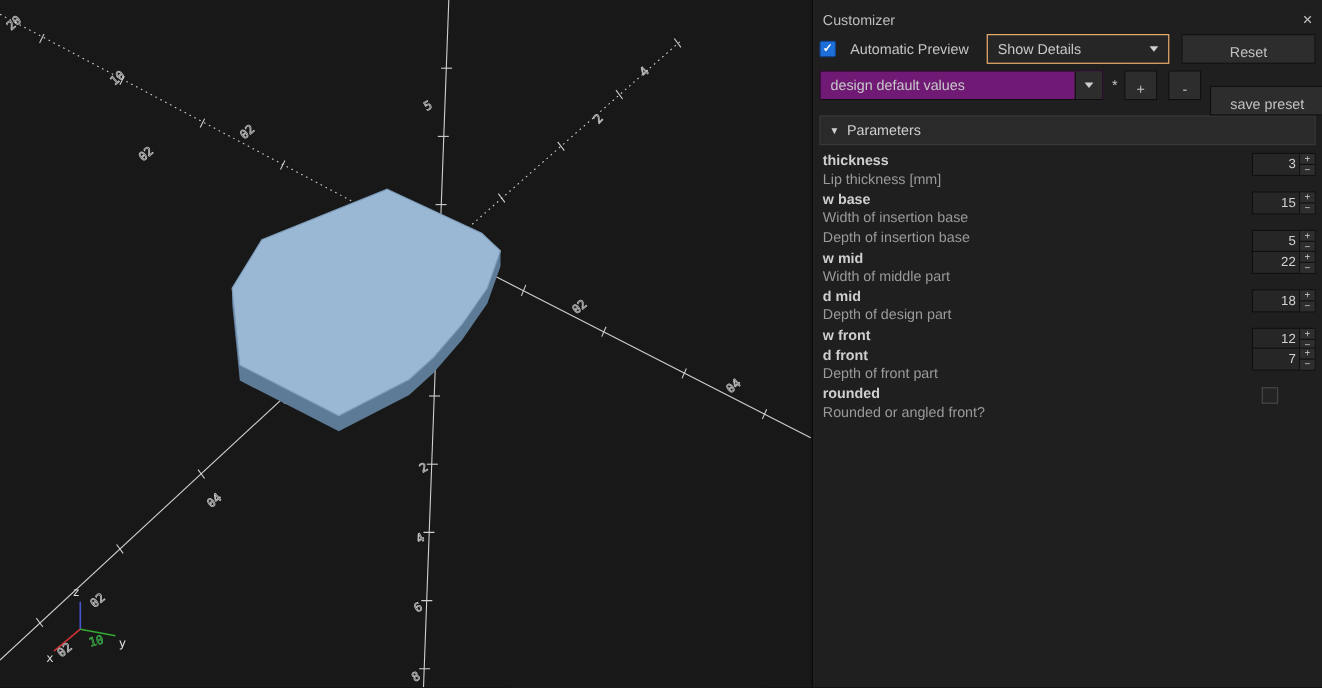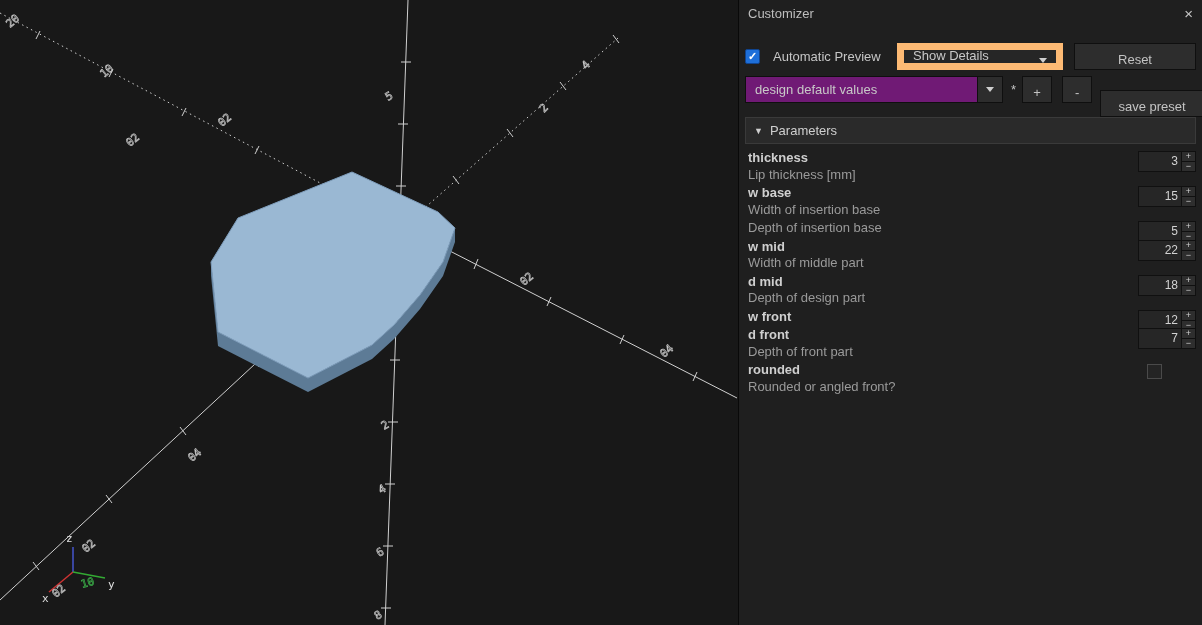--- a/index.html
+++ b/index.html
@@ -4,32 +4,32 @@
 <style>
   html,body{margin:0;padding:0;background:#101010;}
   .app{position:relative;width:1202px;height:625px;background:#181818;overflow:hidden;
        font-family:"Liberation Sans",sans-serif;-webkit-font-smoothing:antialiased;}
   .viewport{position:absolute;left:0;top:0;width:738px;height:625px;background:#181818;}
   .viewport svg{display:block;}
 
   
   .customizer{position:absolute;top:0;right:0;width:464px;height:625px;background:#1f1f1f;
               border-left:1px solid #090909;box-sizing:border-box;color:#c8c8c8;font-size:13px;}
-  .cust-header{height:26px;display:flex;align-items:flex-start;padding:6px 9px;}
+  .cust-header{height:26px;display:flex;align-items:flex-end;padding:0 9px;}
   .cust-title{color:#bdbdbd;}
   .close{margin-left:auto;color:#c6c6c6;font-size:15px;line-height:1;cursor:default;}
 
   .row{display:flex;align-items:center;margin:4px 6px 0;height:29px;}
   .cb{width:15px;height:15px;background:var(--accent);border:1px solid #10448f;border-radius:2px;
       display:flex;align-items:center;justify-content:center;box-sizing:border-box;flex:none;}
   .cb .check{color:#fff;font-size:11px;font-weight:bold;line-height:1;}
   .row1 .label{margin-left:13px;color:#c5c5c5;}
   .spacer{flex:1;}
-  .select{width:166px;height:27px;background:#262626;border:7px solid #fdba74;display:flex;
-          align-items:flex-end;padding:0 9px;box-sizing:border-box;margin-right:11px;flex:none;}
+  .select{width:166px;height:27px;background:#262626;border:1px solid #fdba74;display:flex;
+          align-items:center;padding:0 9px;box-sizing:border-box;margin-right:11px;flex:none;}
   .arrow{width:0;height:0;border-left:4px solid transparent;border-right:4px solid transparent;
          border-top:5px solid #cfcfcf;}
   .select .arrow{margin-left:auto;}
   .btn{background:#2d2d2d;border:1px solid #0f0f0f;color:#c3c3c3;font-size:13px;height:27px;
        font-family:inherit;box-sizing:border-box;flex:none;padding:8px;}
   .reset-btn{width:122px;}
 
   .combo{width:258px;height:27px;background:#701a75;border:1px solid #0f0f0f;box-sizing:border-box;
          display:flex;align-items:stretch;flex:none;}
   .combo-text{padding:0 9px;flex:1;display:flex;align-items:center;color:#c8c8c8;}

